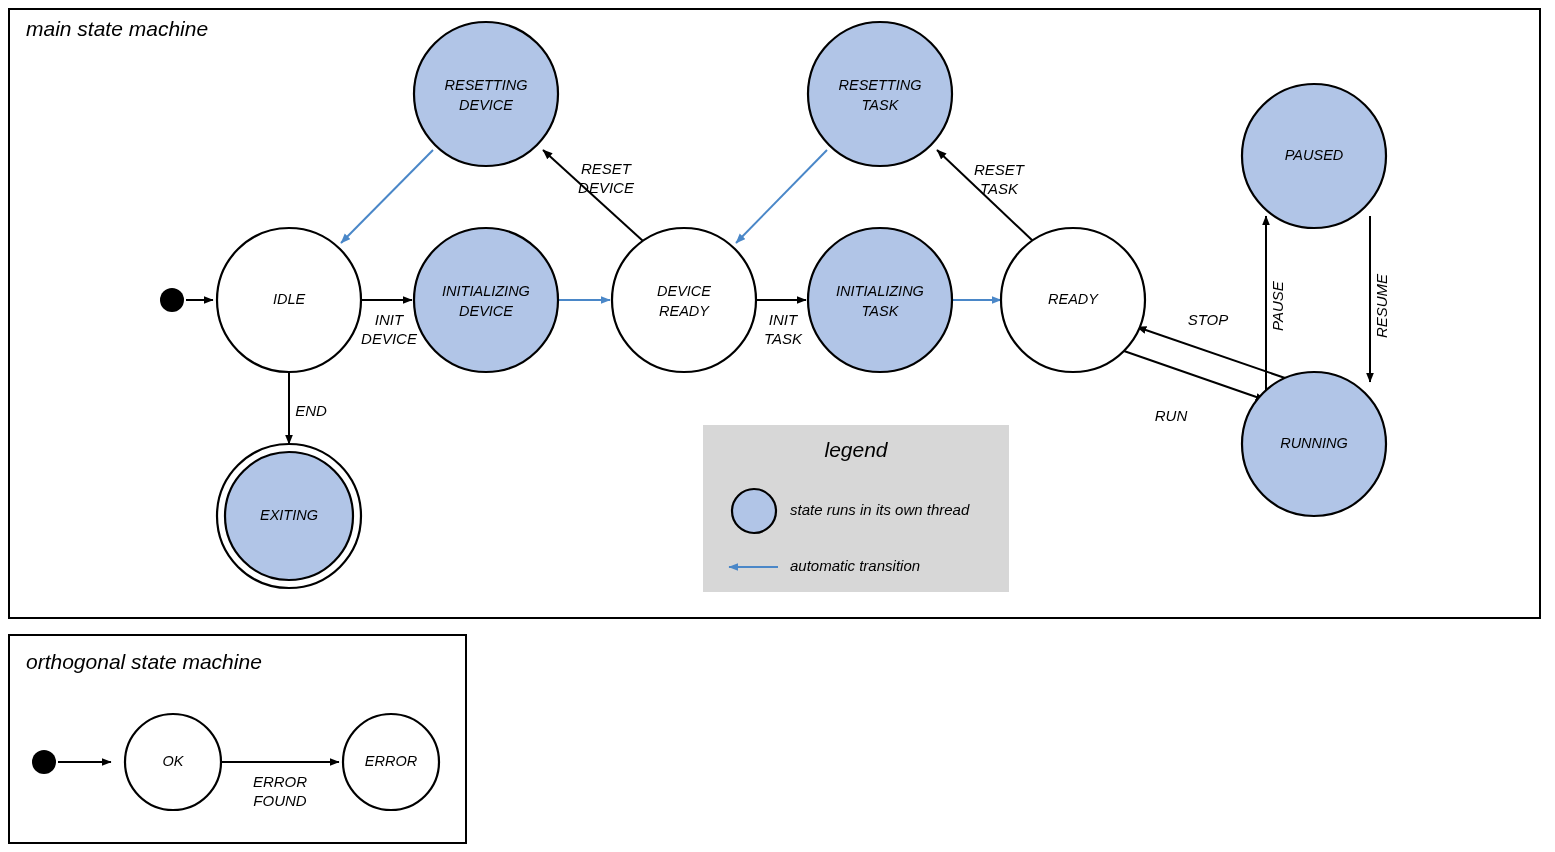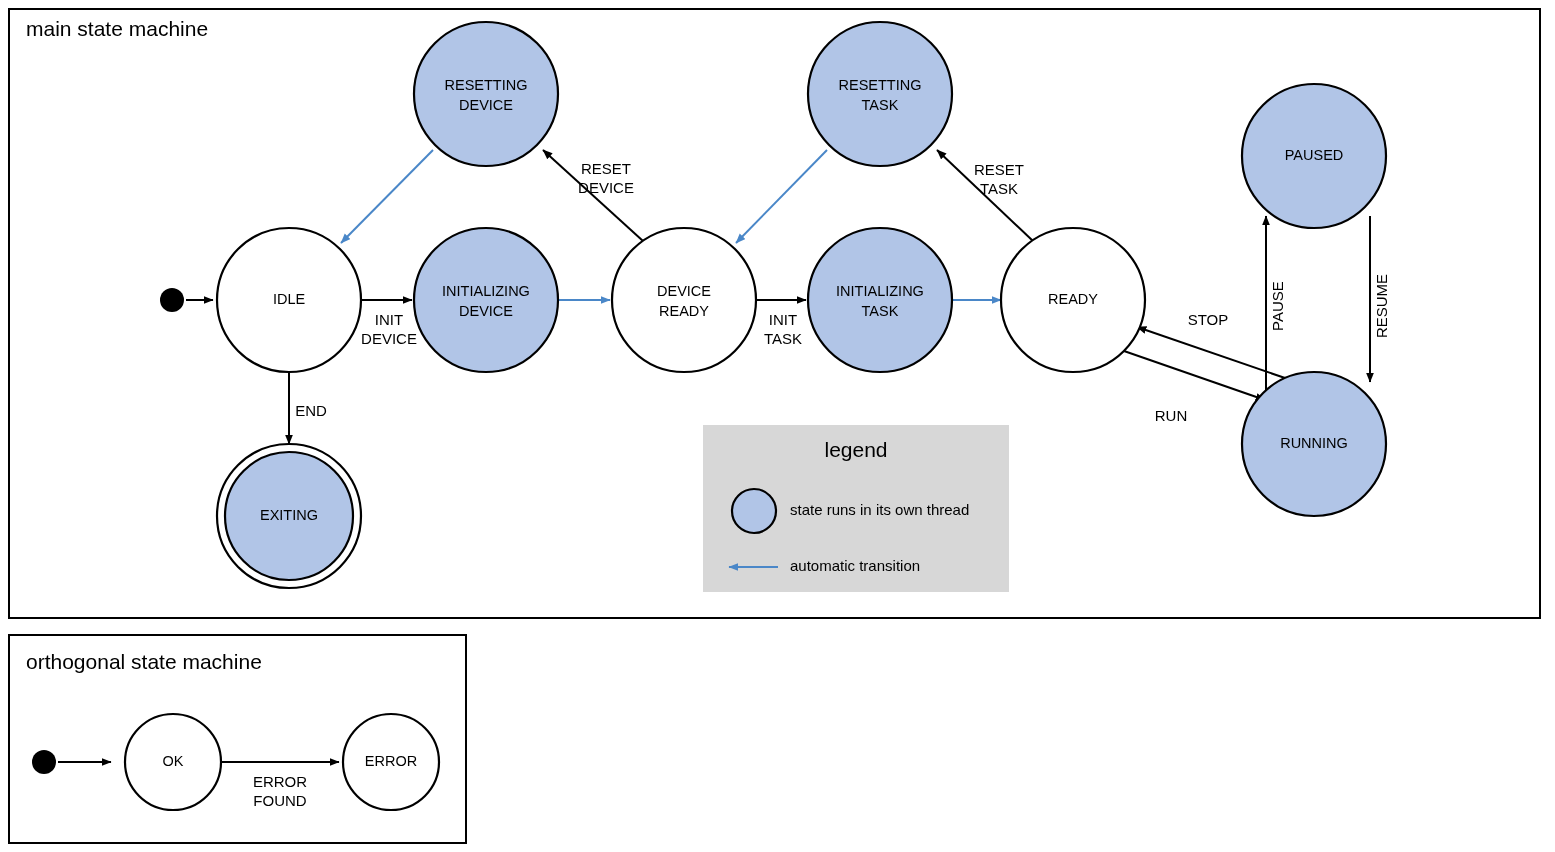--- a/index.html
+++ b/index.html
@@ -1,17 +1,17 @@
 <!DOCTYPE html>
 <html><head>
 <meta charset="utf-8">
 <style>
   html,body{margin:0;padding:0;background:#ffffff;}
   body{width:1555px;height:852px;font-family:"Liberation Sans",sans-serif;color:#000;}
-  #stage{position:relative;width:1555px;height:852px;overflow:hidden;}
+  #stage{position:relative;width:1555px;height:852px;overflow:hidden;font-style:italic;}
   svg{position:absolute;top:0;left:0;width:1555px;height:852px;}
   .frame{fill:none;stroke:#000;stroke-width:2;}
   .state-circle{fill:#ffffff;stroke:#000;stroke-width:2.2;}
   .state-circle.threaded{fill:#b1c5e7;}
   .final-outer{fill:#ffffff;stroke:#000;stroke-width:2.2;}
   .init-dot{fill:#000;stroke:none;}
   .edge{fill:none;stroke:#000;stroke-width:2;}
   .edge.auto{stroke:#4a87c8;stroke-width:2;}
   .state-label{font-family:"Liberation Sans",sans-serif;font-size:14.5px;fill:#000;text-anchor:middle;dominant-baseline:middle;}
   .edge-label{font-family:"Liberation Sans",sans-serif;font-size:15px;fill:#000;text-anchor:middle;dominant-baseline:middle;}

